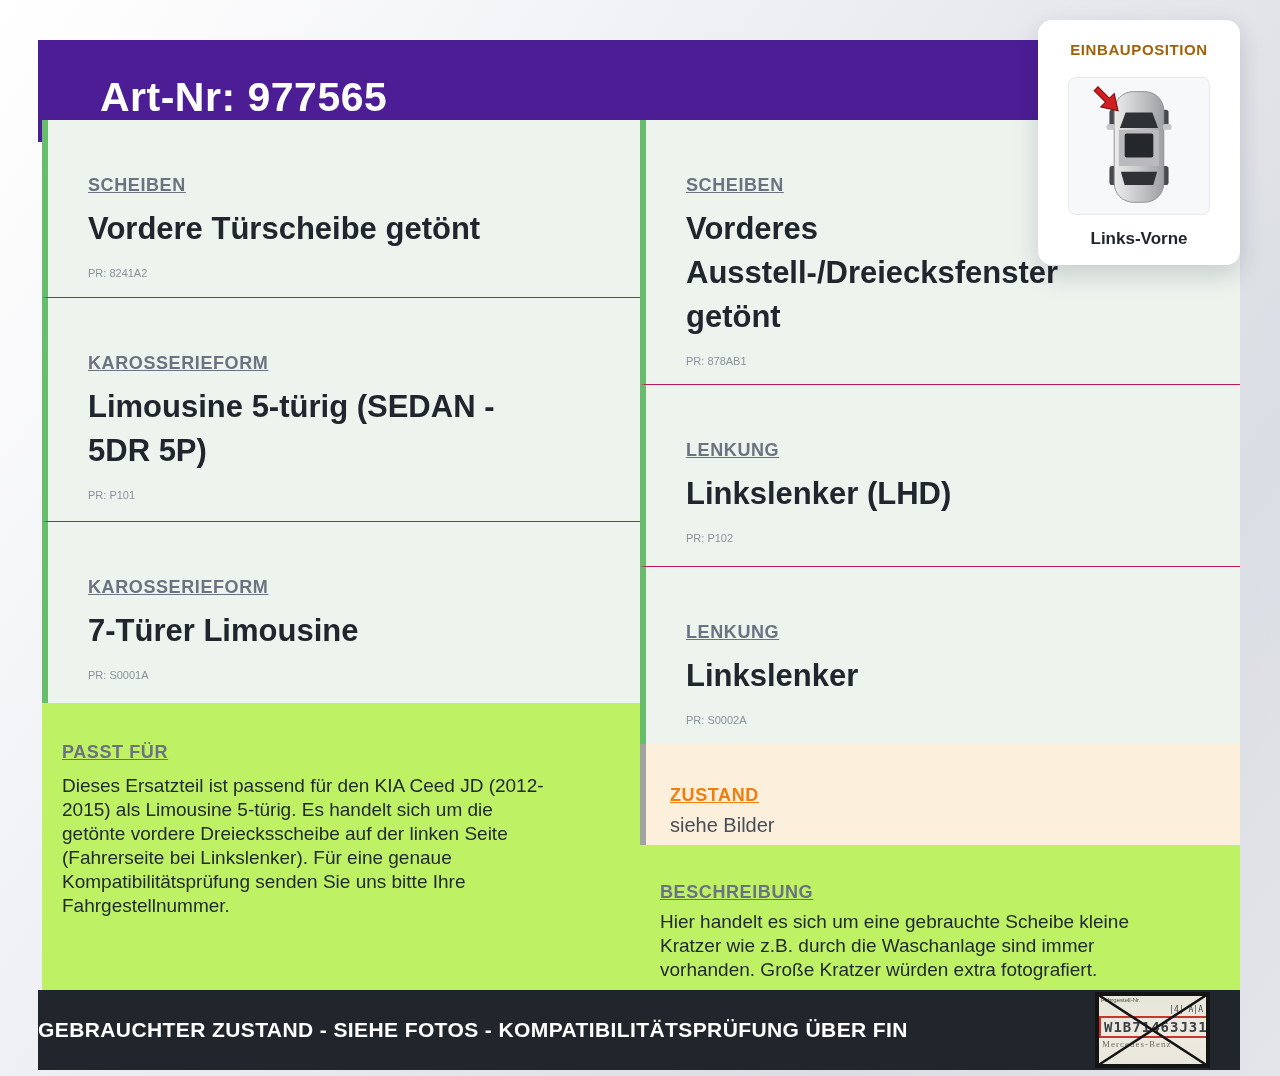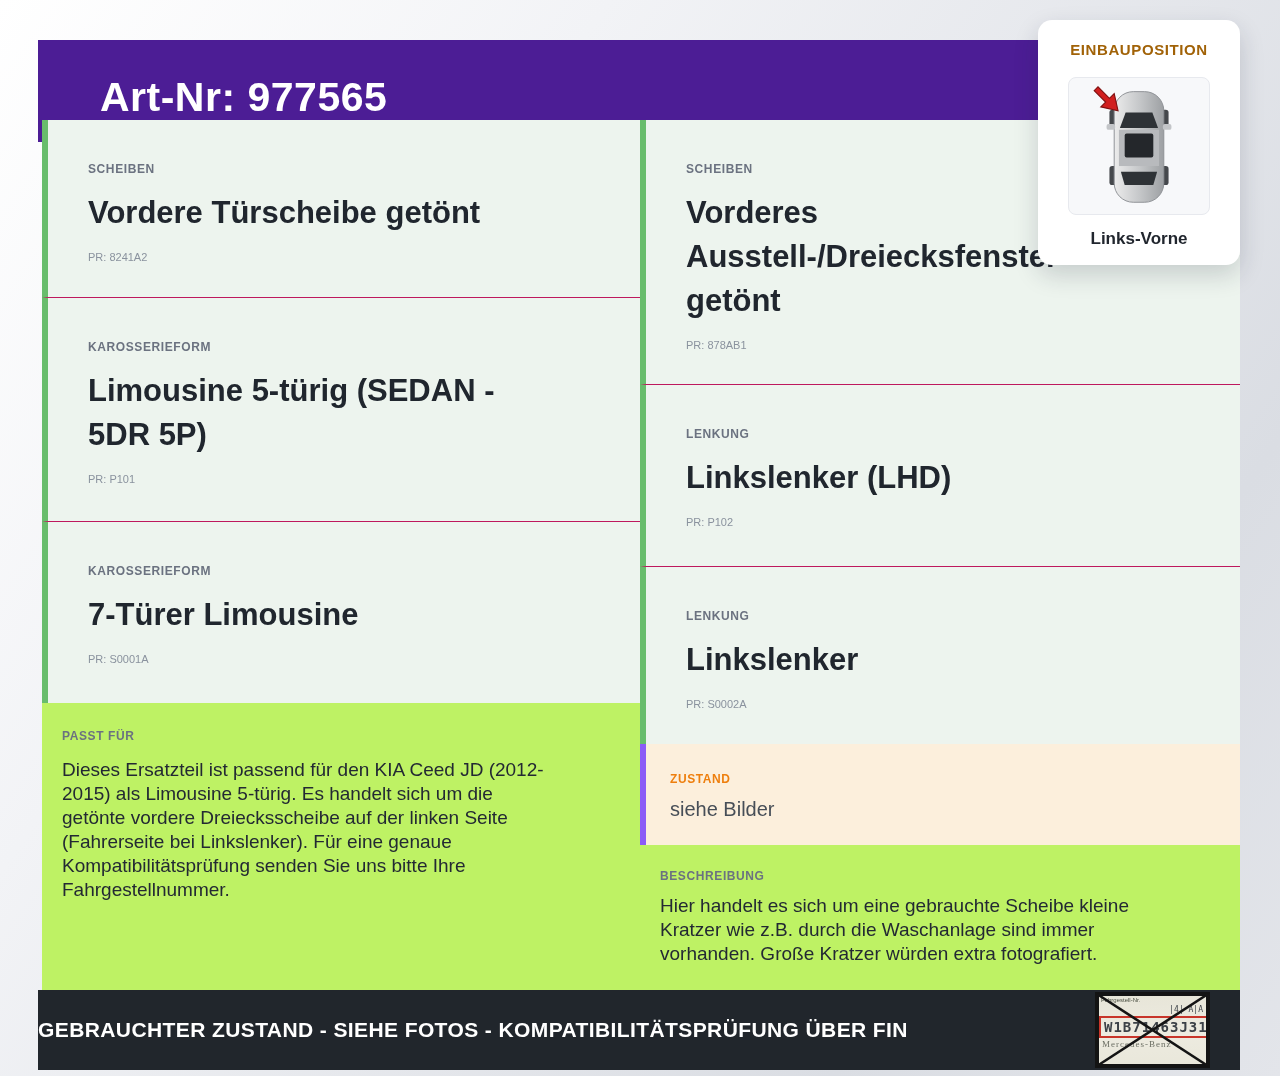--- a/index.html
+++ b/index.html
@@ -16,24 +16,24 @@
           color:#ffffff;letter-spacing:.5px;}
 
   
   .col{position:absolute;top:120px;}
   .col-left{left:4px;width:598px;}
   .col-right{left:602px;width:600px;}
   .card{box-sizing:border-box;position:relative;}
   .card.green{background:#edf4ee;border-left:6px solid #68bd6c;padding:42px 30px 0 40px;}
   .card.sep{border-top:1px solid #be185d;}
   .card.plain{background:#bef264;padding:26px 24px 0 20px;}
-  .card.zustand{background:#fcefdc;border-left:6px solid #8b5cf6;padding:28px 24px 0 24px;}
+  .card.zustand{background:#fcefdc;border-left:6px solid #a3a3a3;padding:28px 24px 0 24px;}
 
-  .label{font-size:12px;line-height:15px;font-weight:700;letter-spacing:.6px;
-         color:#6b7280;margin:0 0 14px 0;}
+  .label{font-size:18px;line-height:15px;font-weight:700;letter-spacing:.6px;
+         color:#6b7280;margin:16px 0 14px 0;text-decoration:underline;}
   .card.zustand .label{color:#ee7f0e;margin-bottom:10px;}
   .title{margin:0;font-size:31px;line-height:44px;font-weight:700;color:#20262e;
          white-space:pre-line;}
   .pr{margin:12px 0 0 0;font-size:11px;line-height:20px;color:#8a929e;}
   .body-text{margin:11px 0 0 0;font-size:19px;line-height:24px;color:#232933;
              white-space:pre-line;}
   .zustand-value{font-size:20px;line-height:24px;color:#474e57;}
 
   
   .einbau-card{position:absolute;left:1000px;top:20px;width:202px;height:245px;

